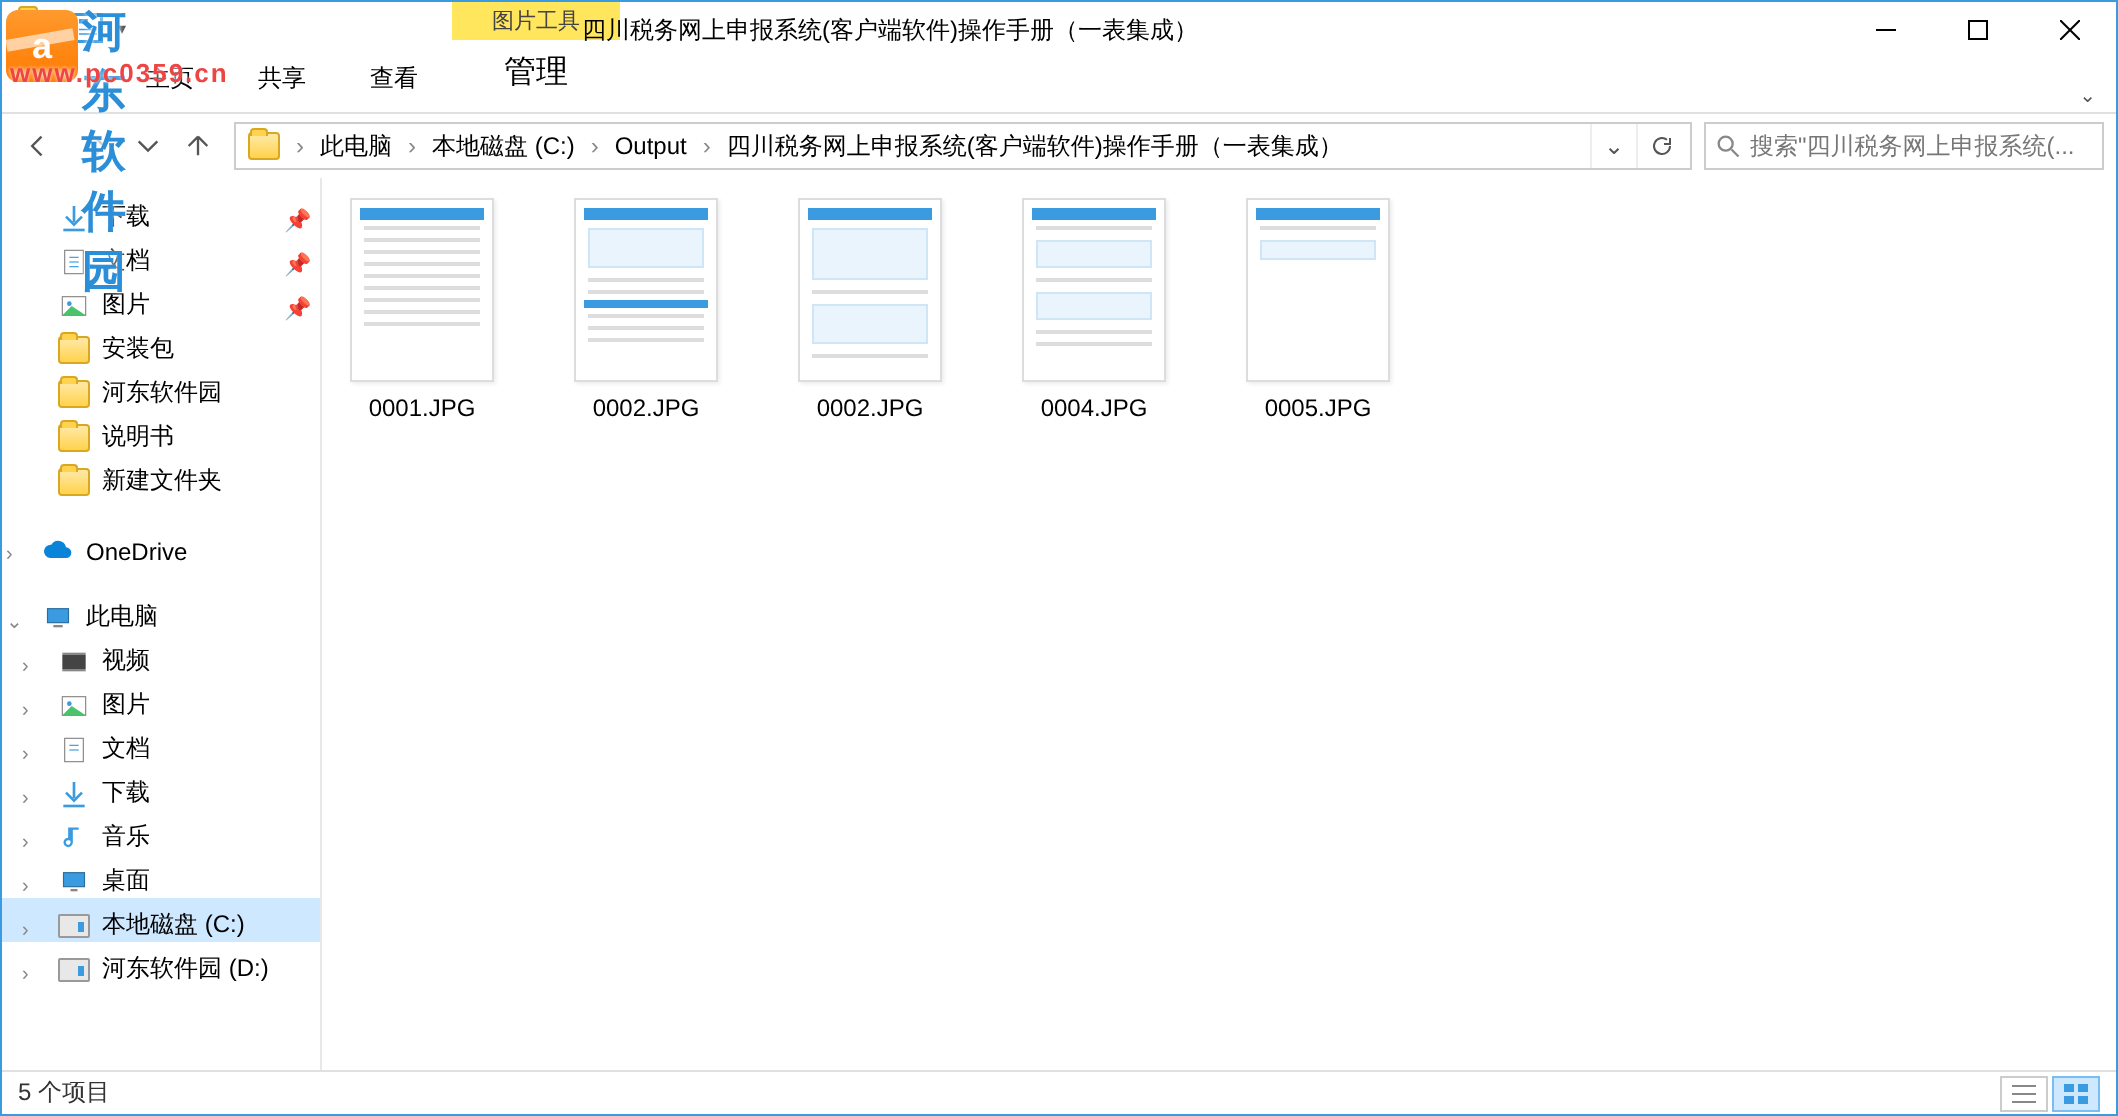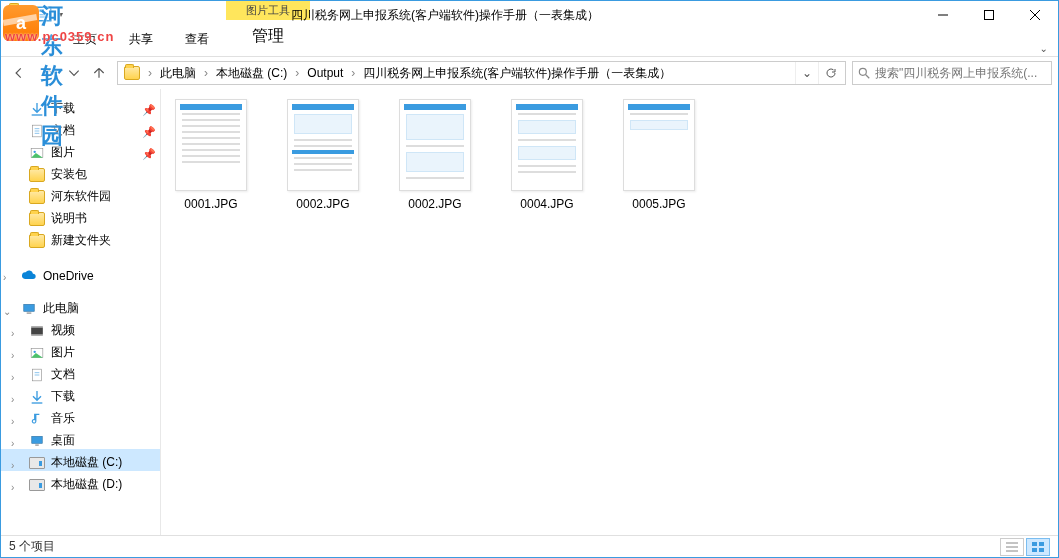--- a/index.html
+++ b/index.html
@@ -324,21 +324,21 @@
         <span class="icon">
           <div class="drive-icon"></div>
         </span>
         <span>本地磁盘 (C:)</span>
       </div>
     <div class="side-item draggable">
         <span class="exp">›</span>
         <span class="icon">
           <div class="drive-icon"></div>
         </span>
-        <span>本地磁盘 (D:)</span>
+        <span>河东软件园 (D:)</span>
       </div>
   </div>
 
   <div class="content">
     <div class="file-item">
       <div class="thumb">
           <div class="th-bar"></div>
           <div class="th-line"></div>
           <div class="th-line"></div>
           <div class="th-line"></div>

